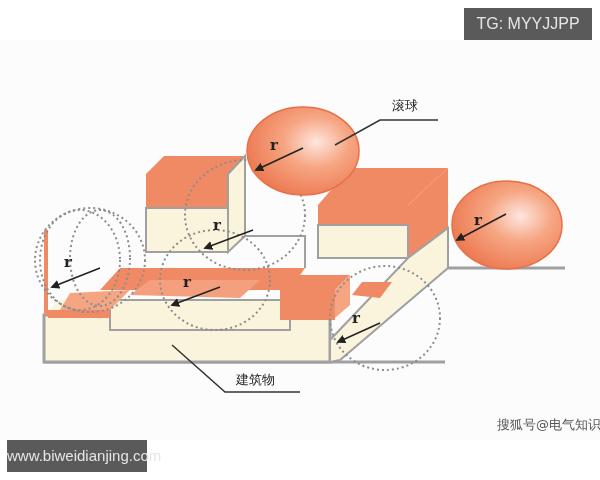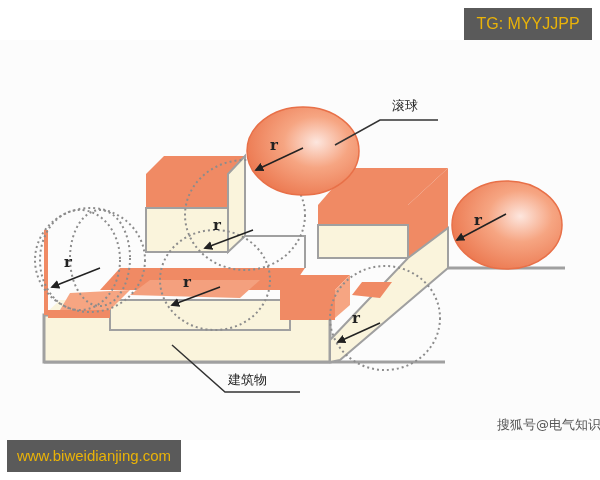--- a/index.html
+++ b/index.html
@@ -1,25 +1,25 @@
 <!DOCTYPE html>
 <html><head>
 <meta charset="utf-8">
 <style>
   html,body{margin:0;padding:0;}
   body{width:600px;height:480px;position:relative;background:#ffffff;overflow:hidden;font-family:"DejaVu Sans","Liberation Sans",sans-serif;}
   .figure{position:absolute;left:0;top:40px;width:600px;height:400px;background:#fcfcfc;}
   .figure svg{position:absolute;left:0;top:-40px;}
-  .tag{position:absolute;background:#5a5a5a;color:#eab308;font-family:"Liberation Sans",sans-serif;}
+  .tag{position:absolute;background:#5a5a5a;color:#e5e5e5;font-family:"Liberation Sans",sans-serif;}
   .tag-top{left:464px;top:8px;width:128px;height:32px;line-height:32px;text-align:center;font-size:16px;}
-  .tag-bottom{left:7px;top:440px;width:174px;height:32px;line-height:32px;text-align:center;font-size:15px;}
+  .tag-bottom{left:7px;top:440px;width:140px;height:32px;line-height:32px;text-align:center;font-size:15px;}
   .credit{position:absolute;left:497px;top:416px;font-size:13px;color:#555;white-space:nowrap;font-family:"DejaVu Sans",sans-serif;}
   .lbl{position:absolute;font-size:13px;color:#222;font-family:"DejaVu Sans",sans-serif;}
   .lbl-ball{left:392px;top:97px;}
-  .lbl-bldg{left:228px;top:371px;}
+  .lbl-bldg{left:236px;top:371px;}
   .rlbl{font-family:"DejaVu Serif",serif;font-size:15px;font-weight:bold;fill:#222;}
 </style>
 </head>
 <body>
 
 <div class="figure">
 <svg width="600" height="480" viewBox="0 0 600 480">
   <defs>
     <radialGradient id="ballg" cx="0.62" cy="0.4" r="0.65">
       <stop offset="0" stop-color="#fde6de"></stop>

